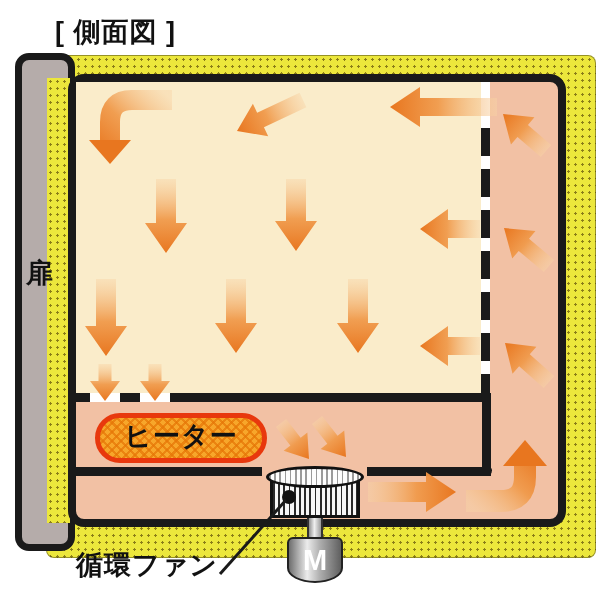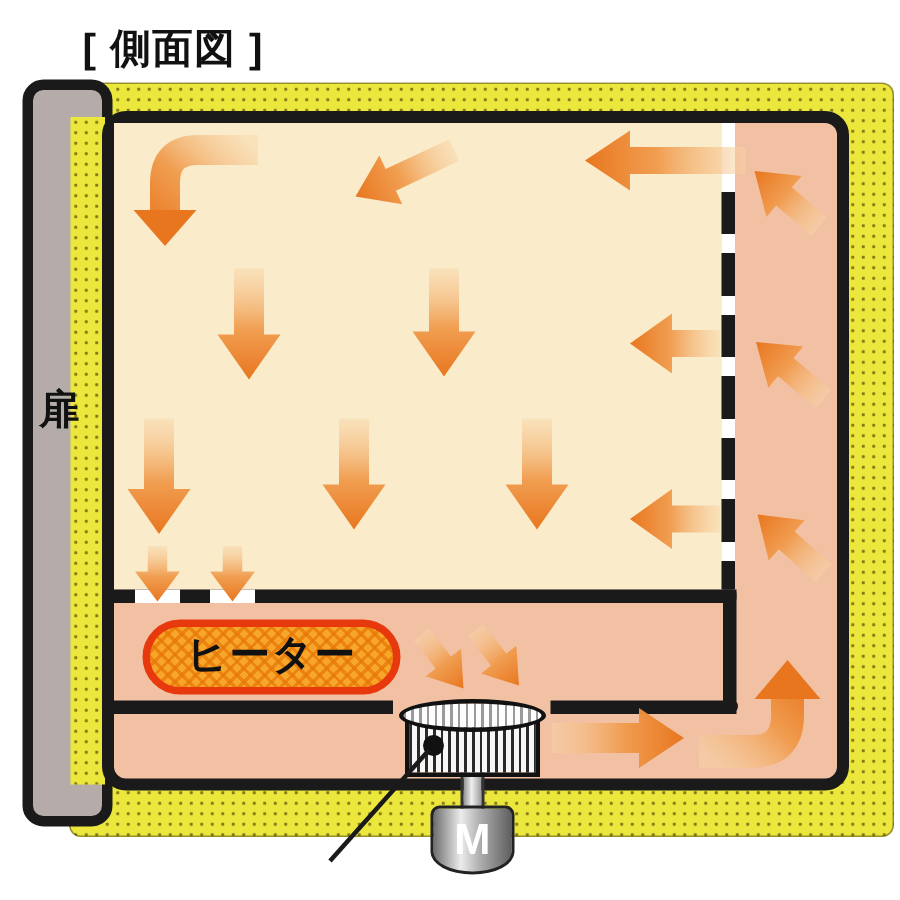--- a/index.html
+++ b/index.html
@@ -222,13 +222,14 @@
         <path d="M 172 100 L 132 100 Q 110 100 110 122 L 110 140" fill="none" stroke="url(#ag17)" stroke-width="20"></path>
         <polygon points="89,140 110,164 131,140" fill="#e8761f"></polygon>
         <path d="M 466 501 L 501 501 Q 525 501 525 477 L 525 466" fill="none" stroke="url(#ag18)" stroke-width="22"></path>
         <polygon points="547,466 525,440 503,466" fill="#e8761f"></polygon>
       </g>
     <line x1="286" y1="500" x2="220" y2="574" stroke="#1a1a1a" stroke-width="3"></line>
   </svg>
 
   <div class="z60 lbl title">[ 側面図 ]</div>
   <div class="z60 lbl door-lbl">扉</div>
+  <div class="z60 lbl fan-lbl">循環ファン</div>
 </div>
 
 </body></html>

